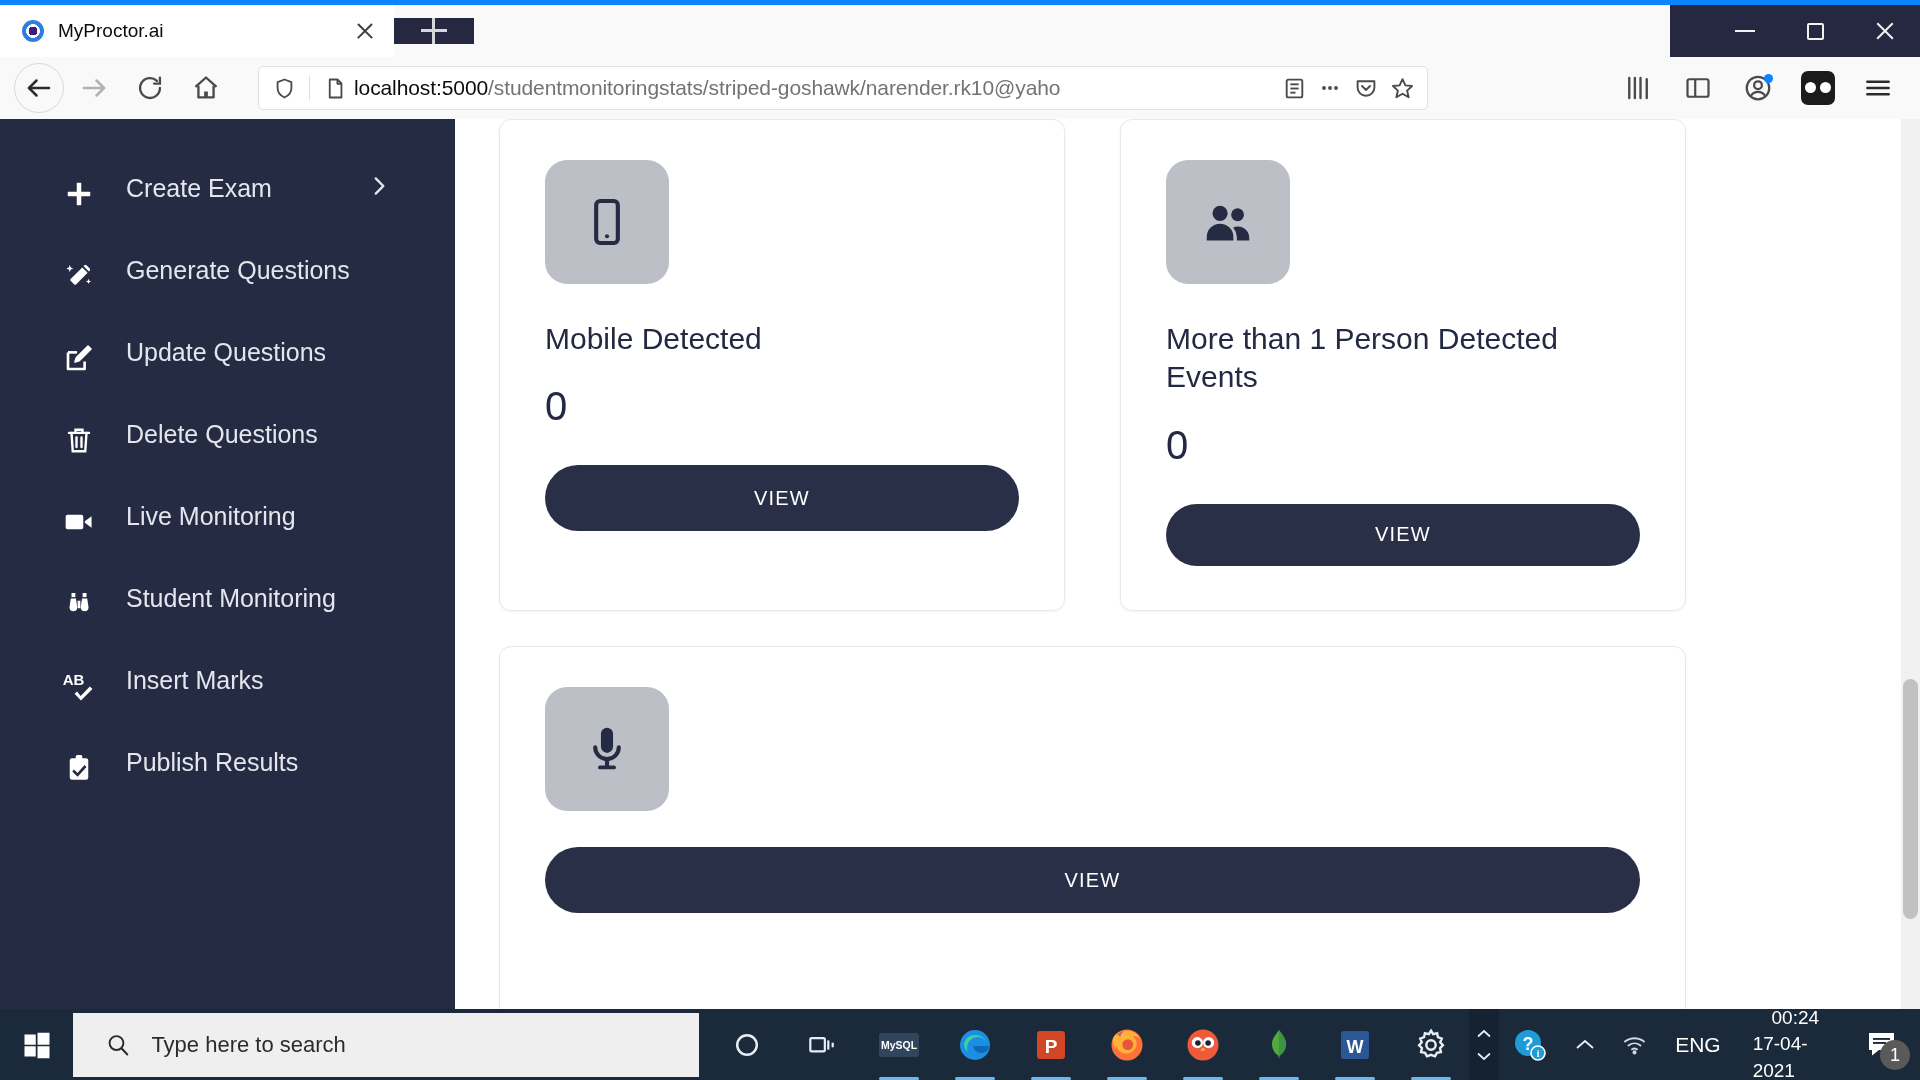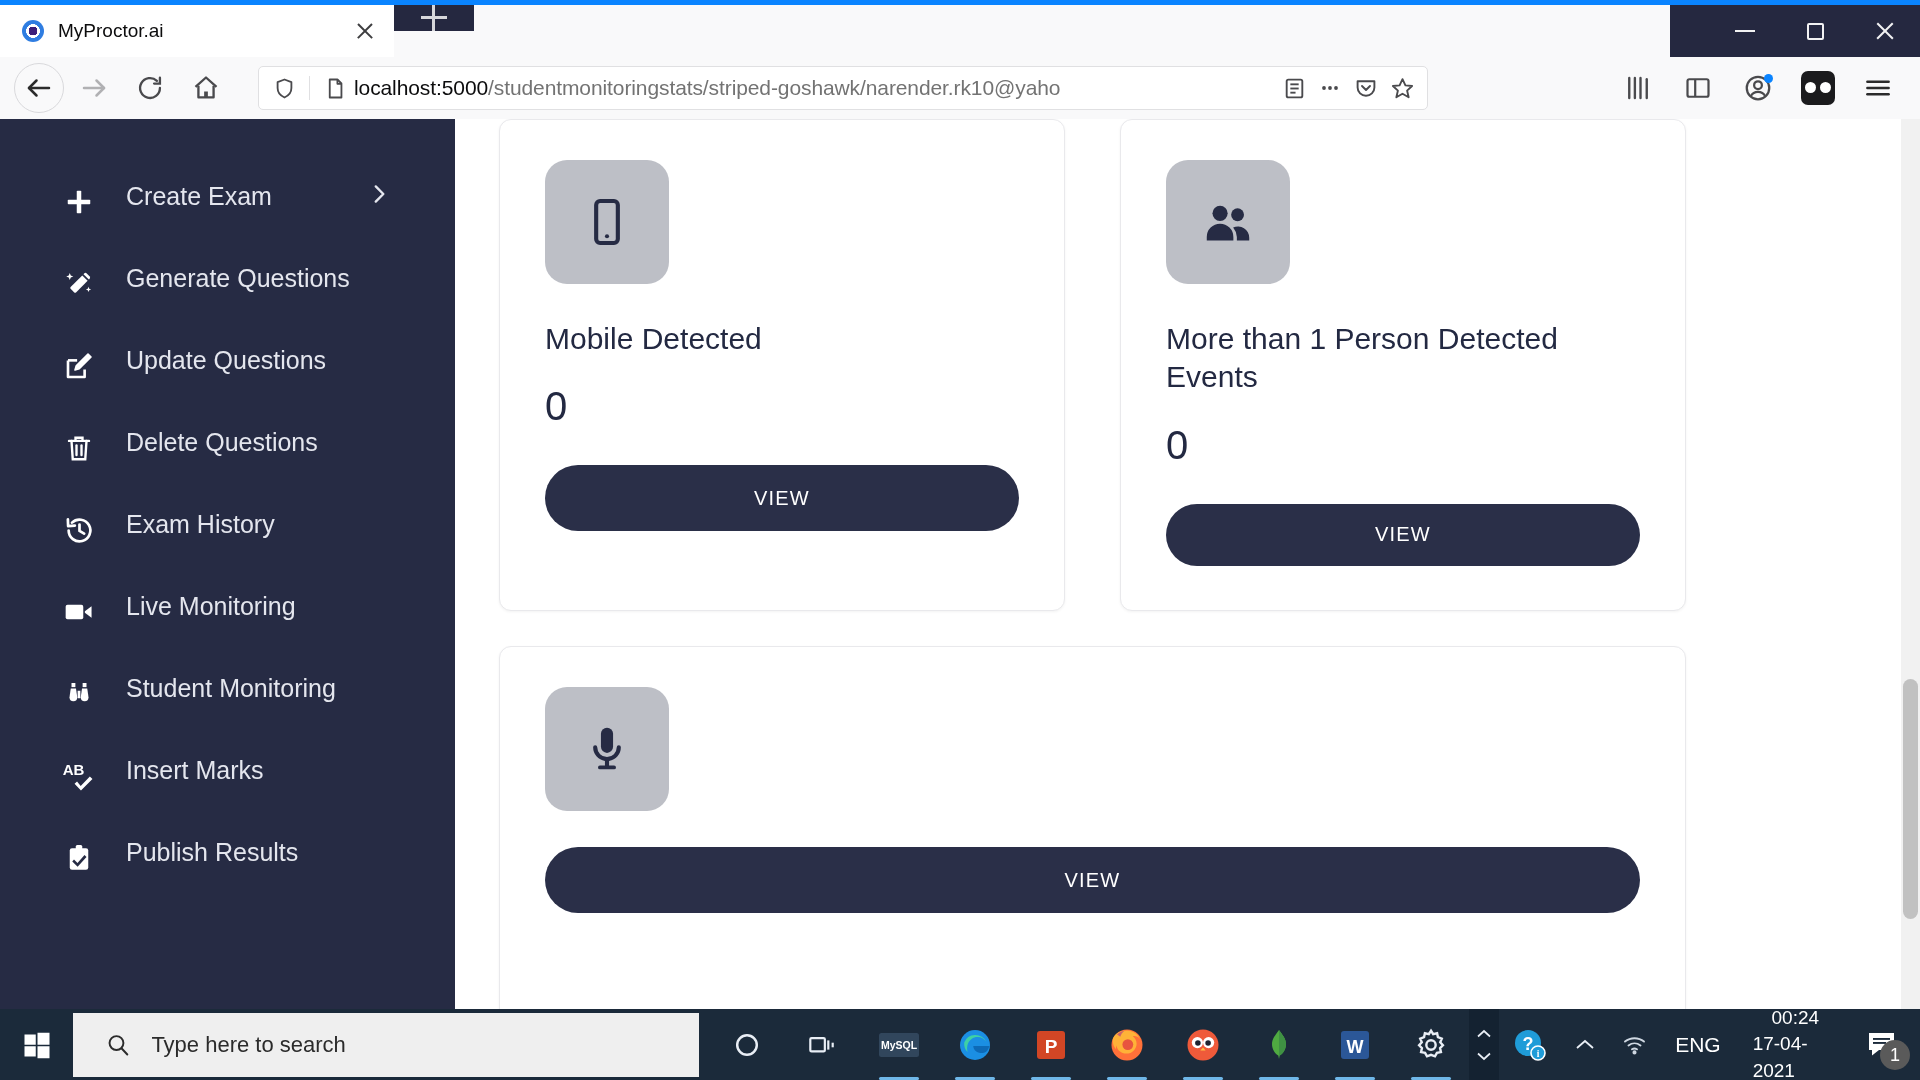--- a/index.html
+++ b/index.html
@@ -10,21 +10,21 @@
     background: #ffffff;
   }
 
   
   .browser { width: 1920px; height: 1080px; position: relative; background: #f9f9fa; }
 
   .accent-bar { height: 5px; background: #0a84ff; width: 1920px; position:absolute; top:0; left:0; }
 
   .tabstrip {
     position: absolute; top: 5px; left: 0; width: 1920px; height: 52px;
-    background: #f9f9fa; display: flex; align-items: flex-start;
+    background: #f9f9fa; display: flex; align-items: center;
   }
   .tab {
     width: 394px; height: 52px; background: #ffffff;
     display: flex; align-items: center; padding: 0 14px 0 22px; gap: 14px;
     position: relative;
   }
   .tab-favicon {
     width: 22px; height: 22px; border-radius: 50%;
     background: radial-gradient(circle at 50% 50%, #3b1e7a 0 28%, #ffffff 29% 44%, #2f7de1 45% 100%);
     flex: none;
@@ -107,21 +107,21 @@
   .pocket-ext::after { right:4px; }
 
   
   .viewport {
     position: absolute; top: 119px; left: 0; width: 1920px; height: 890px;
     background: #ffffff; overflow: hidden;
   }
 
   .sidebar {
     position: absolute; top: 0; left: 0; width: 455px; height: 890px;
-    background: #262b44; padding-top: 36px; overflow: hidden;
+    background: #262b44; padding-top: 28px; overflow: hidden;
   }
   .side-item {
     display: flex; align-items: center; height: 82px; padding-left: 62px; gap: 30px;
     cursor: pointer; position: relative;
   }
   .side-icon { width: 34px; height: 34px; flex: none; display:flex; align-items:center; justify-content:center; color:#fca5a5;margin-top:12px; }
   .side-label { font-size: 25px; color: #e4e6ee; white-space: nowrap; }
   .side-chevron { position:absolute; right: 66px; top: 50%; transform: translateY(-50%); }
 
   .page-bg {
@@ -384,30 +384,20 @@
             <path d="M4 6.3h16"></path>
               <path d="M9.2 6.3V3.8h5.6v2.5"></path>
             <path d="M6 6.3 7 21h10l1-14.7"></path>
               <line x1="10" y1="10" x2="10" y2="17.6"></line>
               <line x1="14" y1="10" x2="14" y2="17.6"></line>
           </svg>
         </span>
         <span class="side-label">Delete Questions</span>
       </div>
 
-      <div class="side-item">
-        <span class="side-icon">
-          <svg width="31" height="31" viewBox="0 0 24 24" fill="none" stroke="#ffffff" stroke-width="2.1" stroke-linecap="round" stroke-linejoin="round">
-            <path d="M3.6 12a8.4 8.4 0 1 0 2.6-6.1"></path>
-              <polyline points="3,3.4 3.2,8.6 8.4,8.2"></polyline>
-              <polyline points="12,7.4 12,12.3 15.6,14.4"></polyline>
-          </svg>
-        </span>
-        <span class="side-label">Exam History</span>
-      </div>
 
       <div class="side-item">
         <span class="side-icon">
           <svg width="32" height="32" viewBox="0 0 24 24" fill="#ffffff">
               <rect x="2" y="6.6" width="13.2" height="10.8" rx="1.4"></rect>
               <path d="M16.4 11.4 21.4 7.6v8.8l-5-3.8z"></path>
             </svg>
         </span>
         <span class="side-label">Live Monitoring</span>
       </div>

